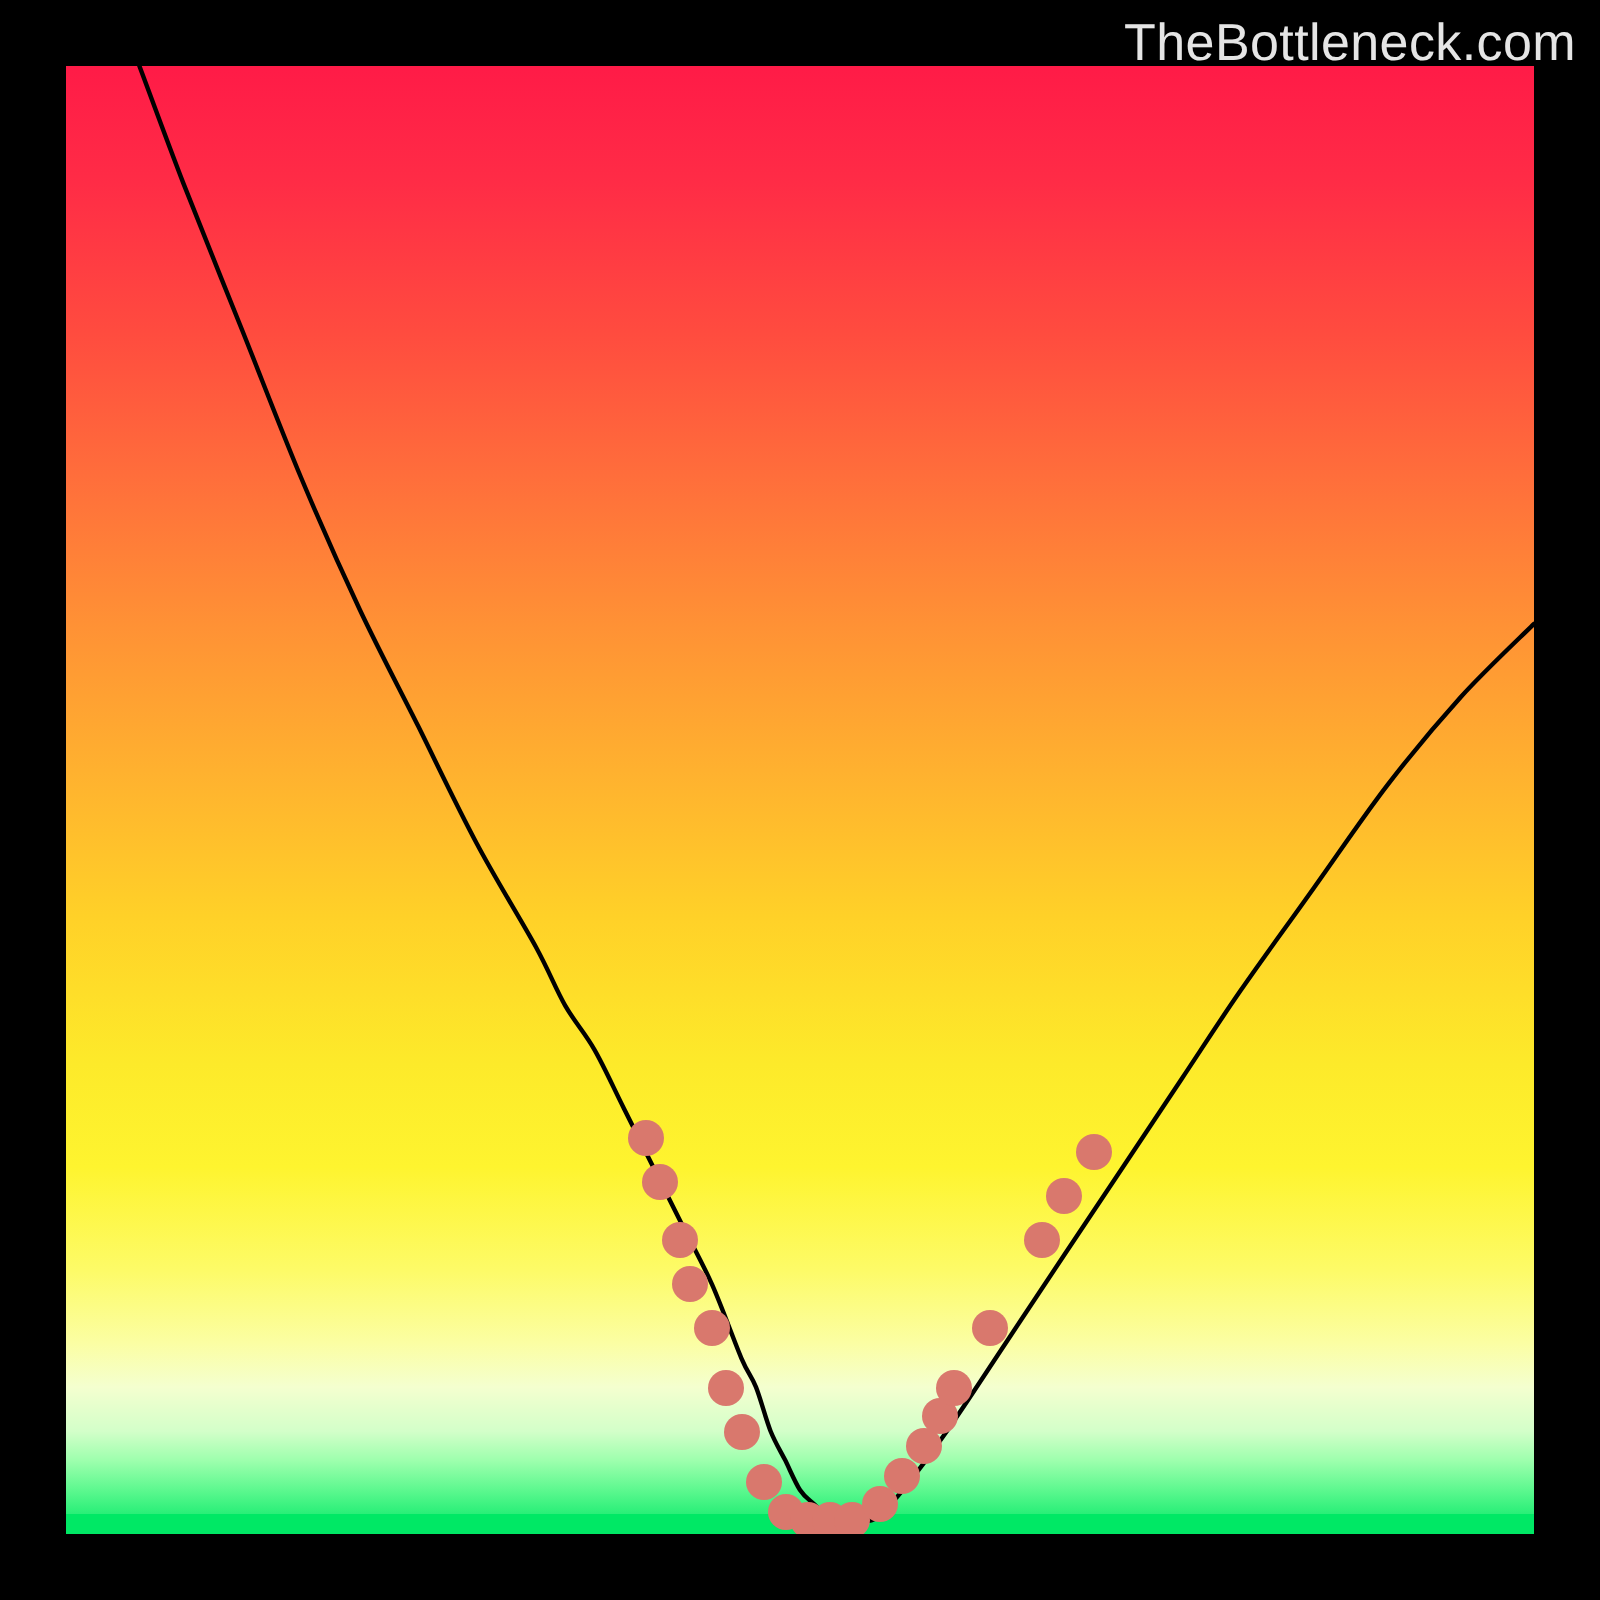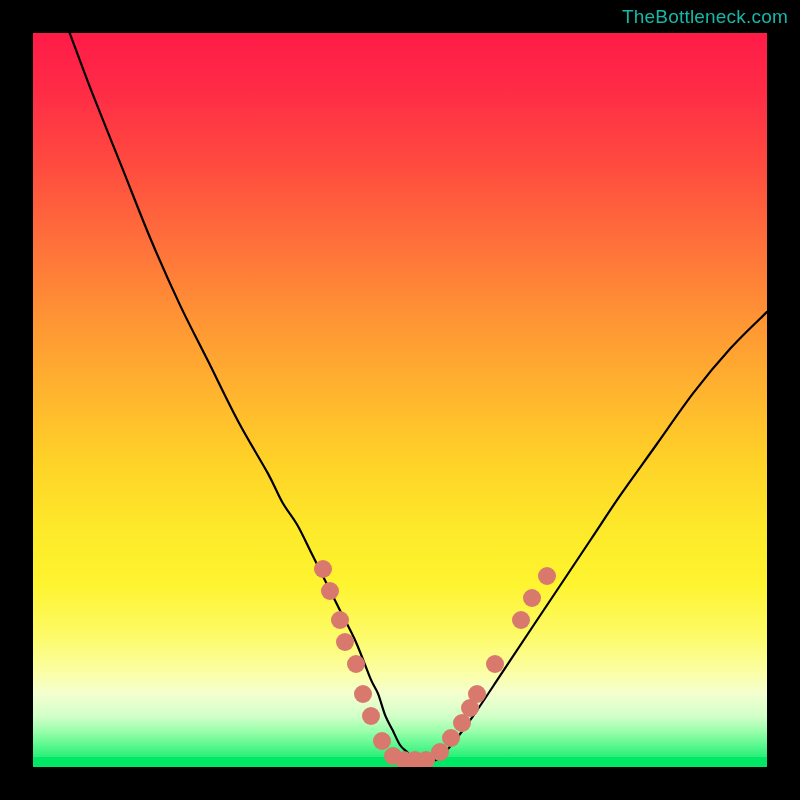--- a/index.html
+++ b/index.html
@@ -8,23 +8,23 @@
     position: relative;
     width: 800px;
     height: 800px;
     background: #000;
   }
   .watermark {
     position: absolute;
     top: 6px;
     right: 12px;
     font-family: Arial, Helvetica, sans-serif;
-    font-size: 19px;
+    font-size: 26px;
     font-weight: 500;
-    color: #14b8a6;
+    color: #e5e5e5;
     letter-spacing: 0.2px;
     z-index: 10;
   }
   .plot {
     position: absolute;
     left: 33px;
     top: 33px;
     width: 734px;
     height: 734px;
     overflow: hidden;

